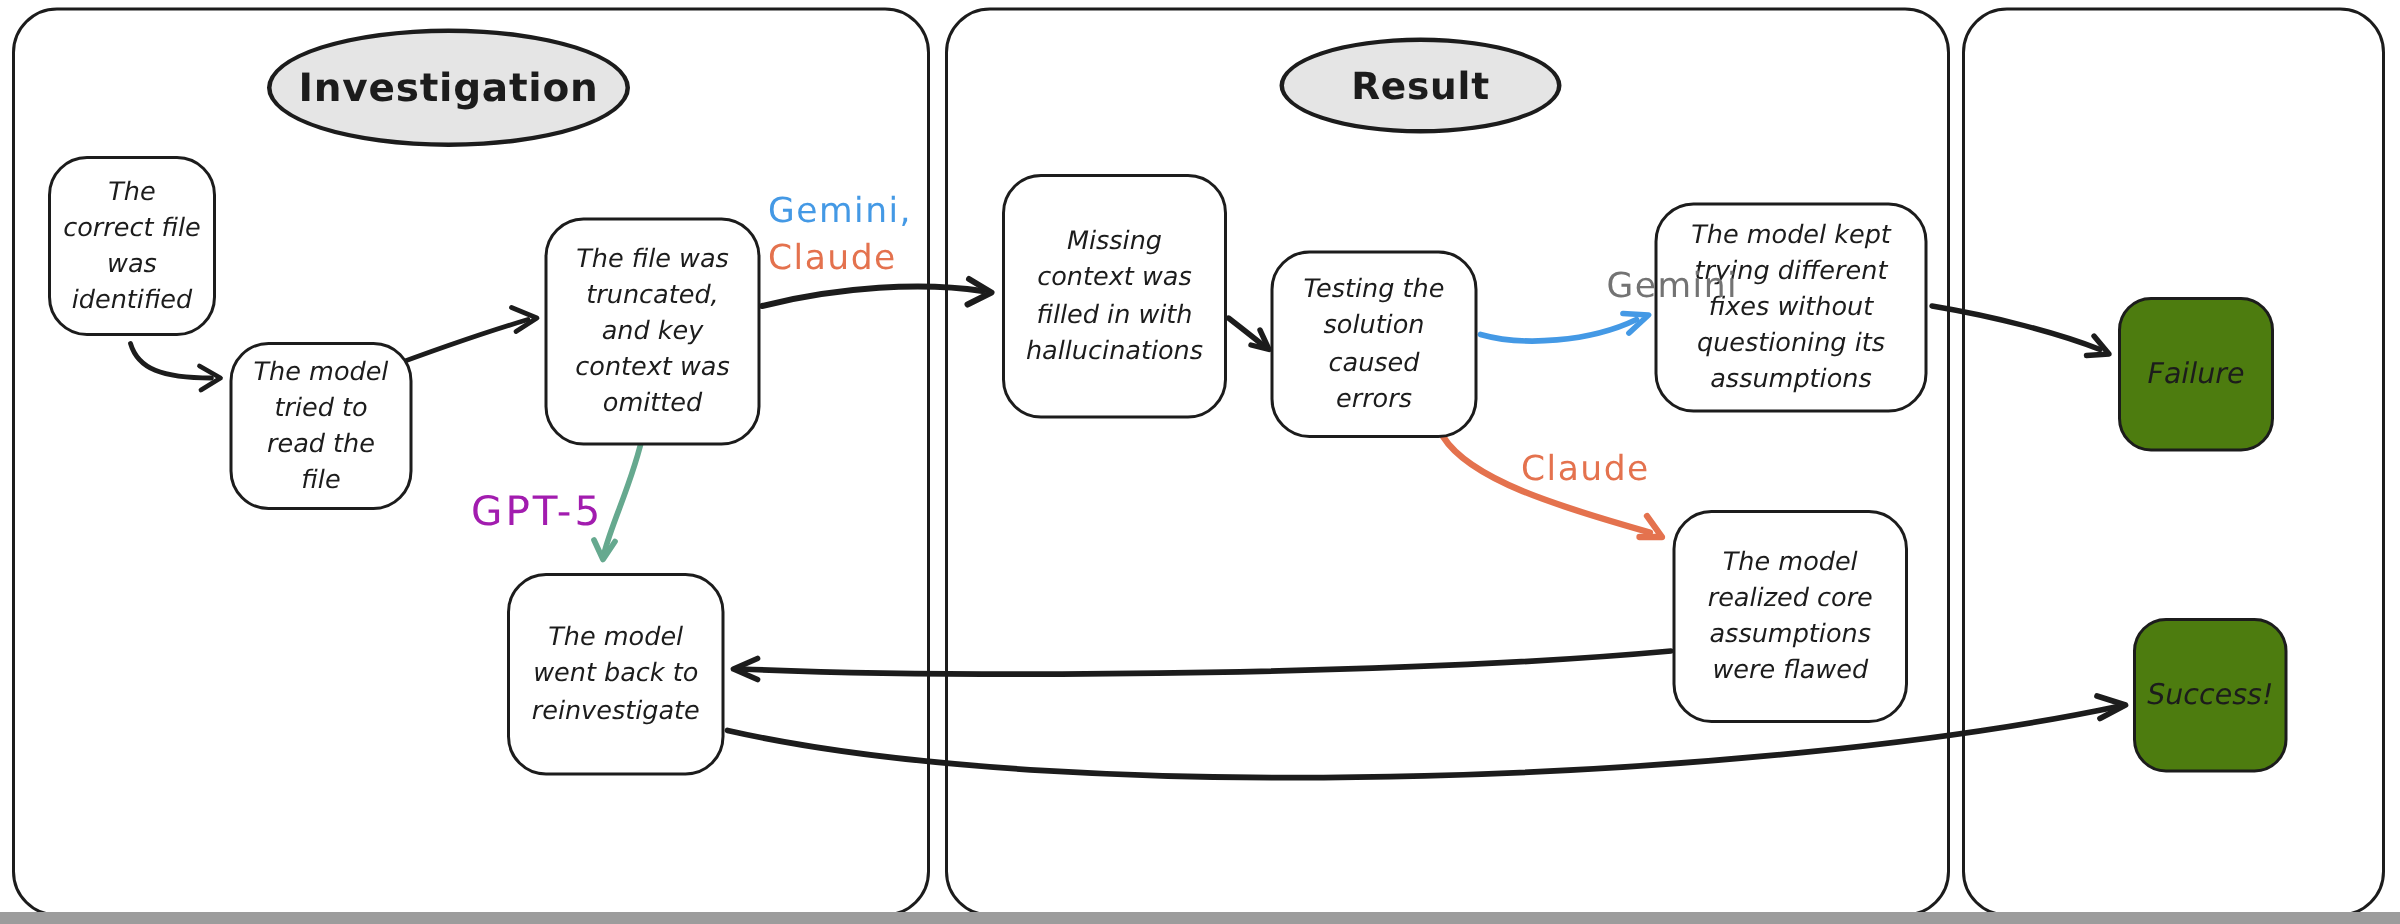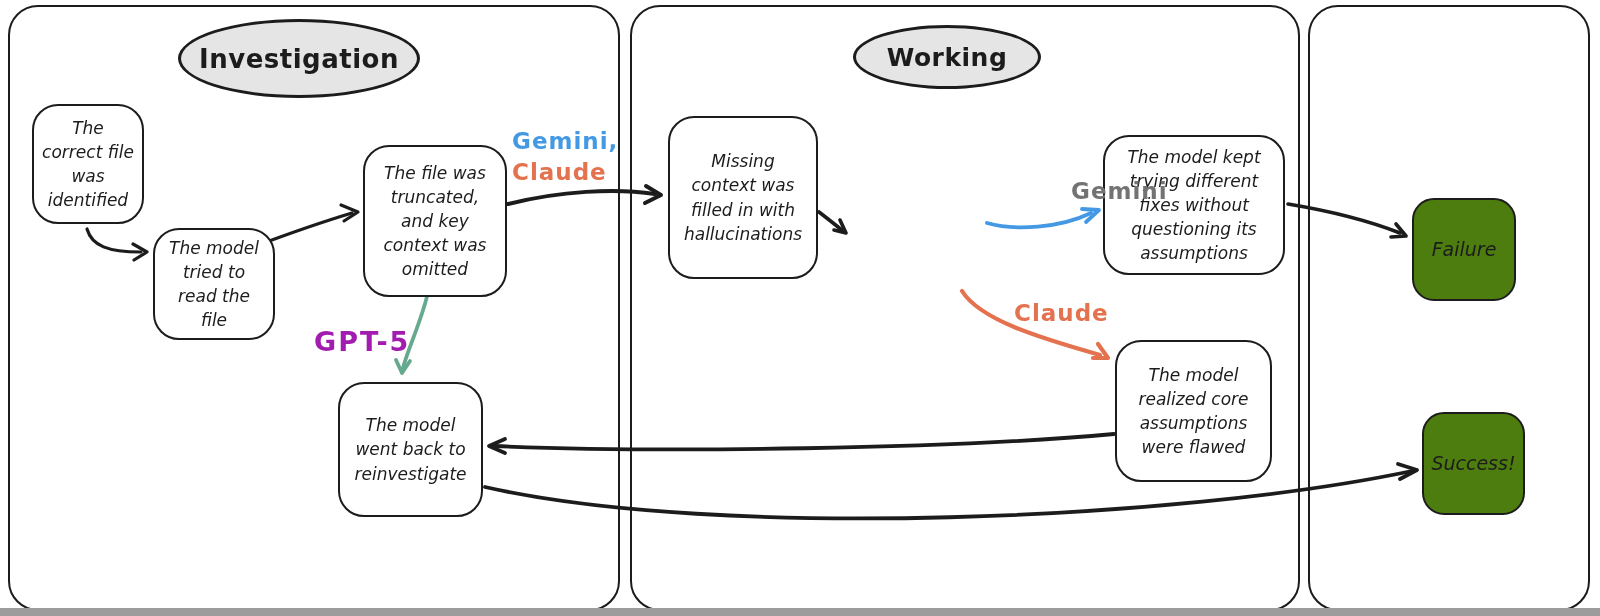--- a/index.html
+++ b/index.html
@@ -64,21 +64,21 @@
   #node-failure {
     left: 1412px; top: 198px; width: 104px; height: 103px;
     background: #4d7c0f; border-radius: 22px; font-size: 19px;
   }
   #node-success {
     left: 1422px; top: 412px; width: 103px; height: 103px;
     background: #4d7c0f; border-radius: 22px; font-size: 19px;
   }
   .edge-label {
     position: absolute;
-    font-weight: bold;
+    font-weight: normal;
     font-size: 23px;
     z-index: 4;
     line-height: 31px;
     letter-spacing: 1px;
   }
   #label-gemini-claude { left: 512px; top: 126px; text-align: left; }
   .blue   { color: #4499e5; display: block; }
   .orange { color: #e4724e; display: block; }
   #label-gemini { left: 1042px;  top: 176px; color: #737373; padding-left: 29px; }
   #label-claude { left: 1014px; top: 298px; color: #e4724e; }
@@ -148,40 +148,44 @@
     <g stroke="#66a98f" stroke-width="3.8">
       <path d="M 429 288 C 423 318, 408 348, 403 368"></path>
       <polyline points="396,360 402,373 410,361"></polyline>
     </g>
   </svg>
 
   <div class="section-title" id="title-investigation">
     <span>Investigation</span>
   </div>
   <div class="section-title" id="title-working">
-    <span>Working</span>
+    <span>Result</span>
   </div>
 
   <div class="node" id="node-correct-file">The
 correct file
 was
 identified</div>
   <div class="node" id="node-tried-read">The model
 tried to
 read the
 file</div>
   <div class="node" id="node-truncated">The file was
 truncated,
 and key
 context was
 omitted</div>
   <div class="node" id="node-missing">Missing
 context was
 filled in with
 hallucinations</div>
+  <div class="node" id="node-testing">Testing the
+solution
+caused
+errors</div>
   <div class="node" id="node-kept-trying">The model kept
 trying different
 fixes without
 questioning its
 assumptions</div>
   <div class="node" id="node-realized">The model
 realized core
 assumptions
 were flawed</div>
   <div class="node" id="node-reinvestigate">The model

